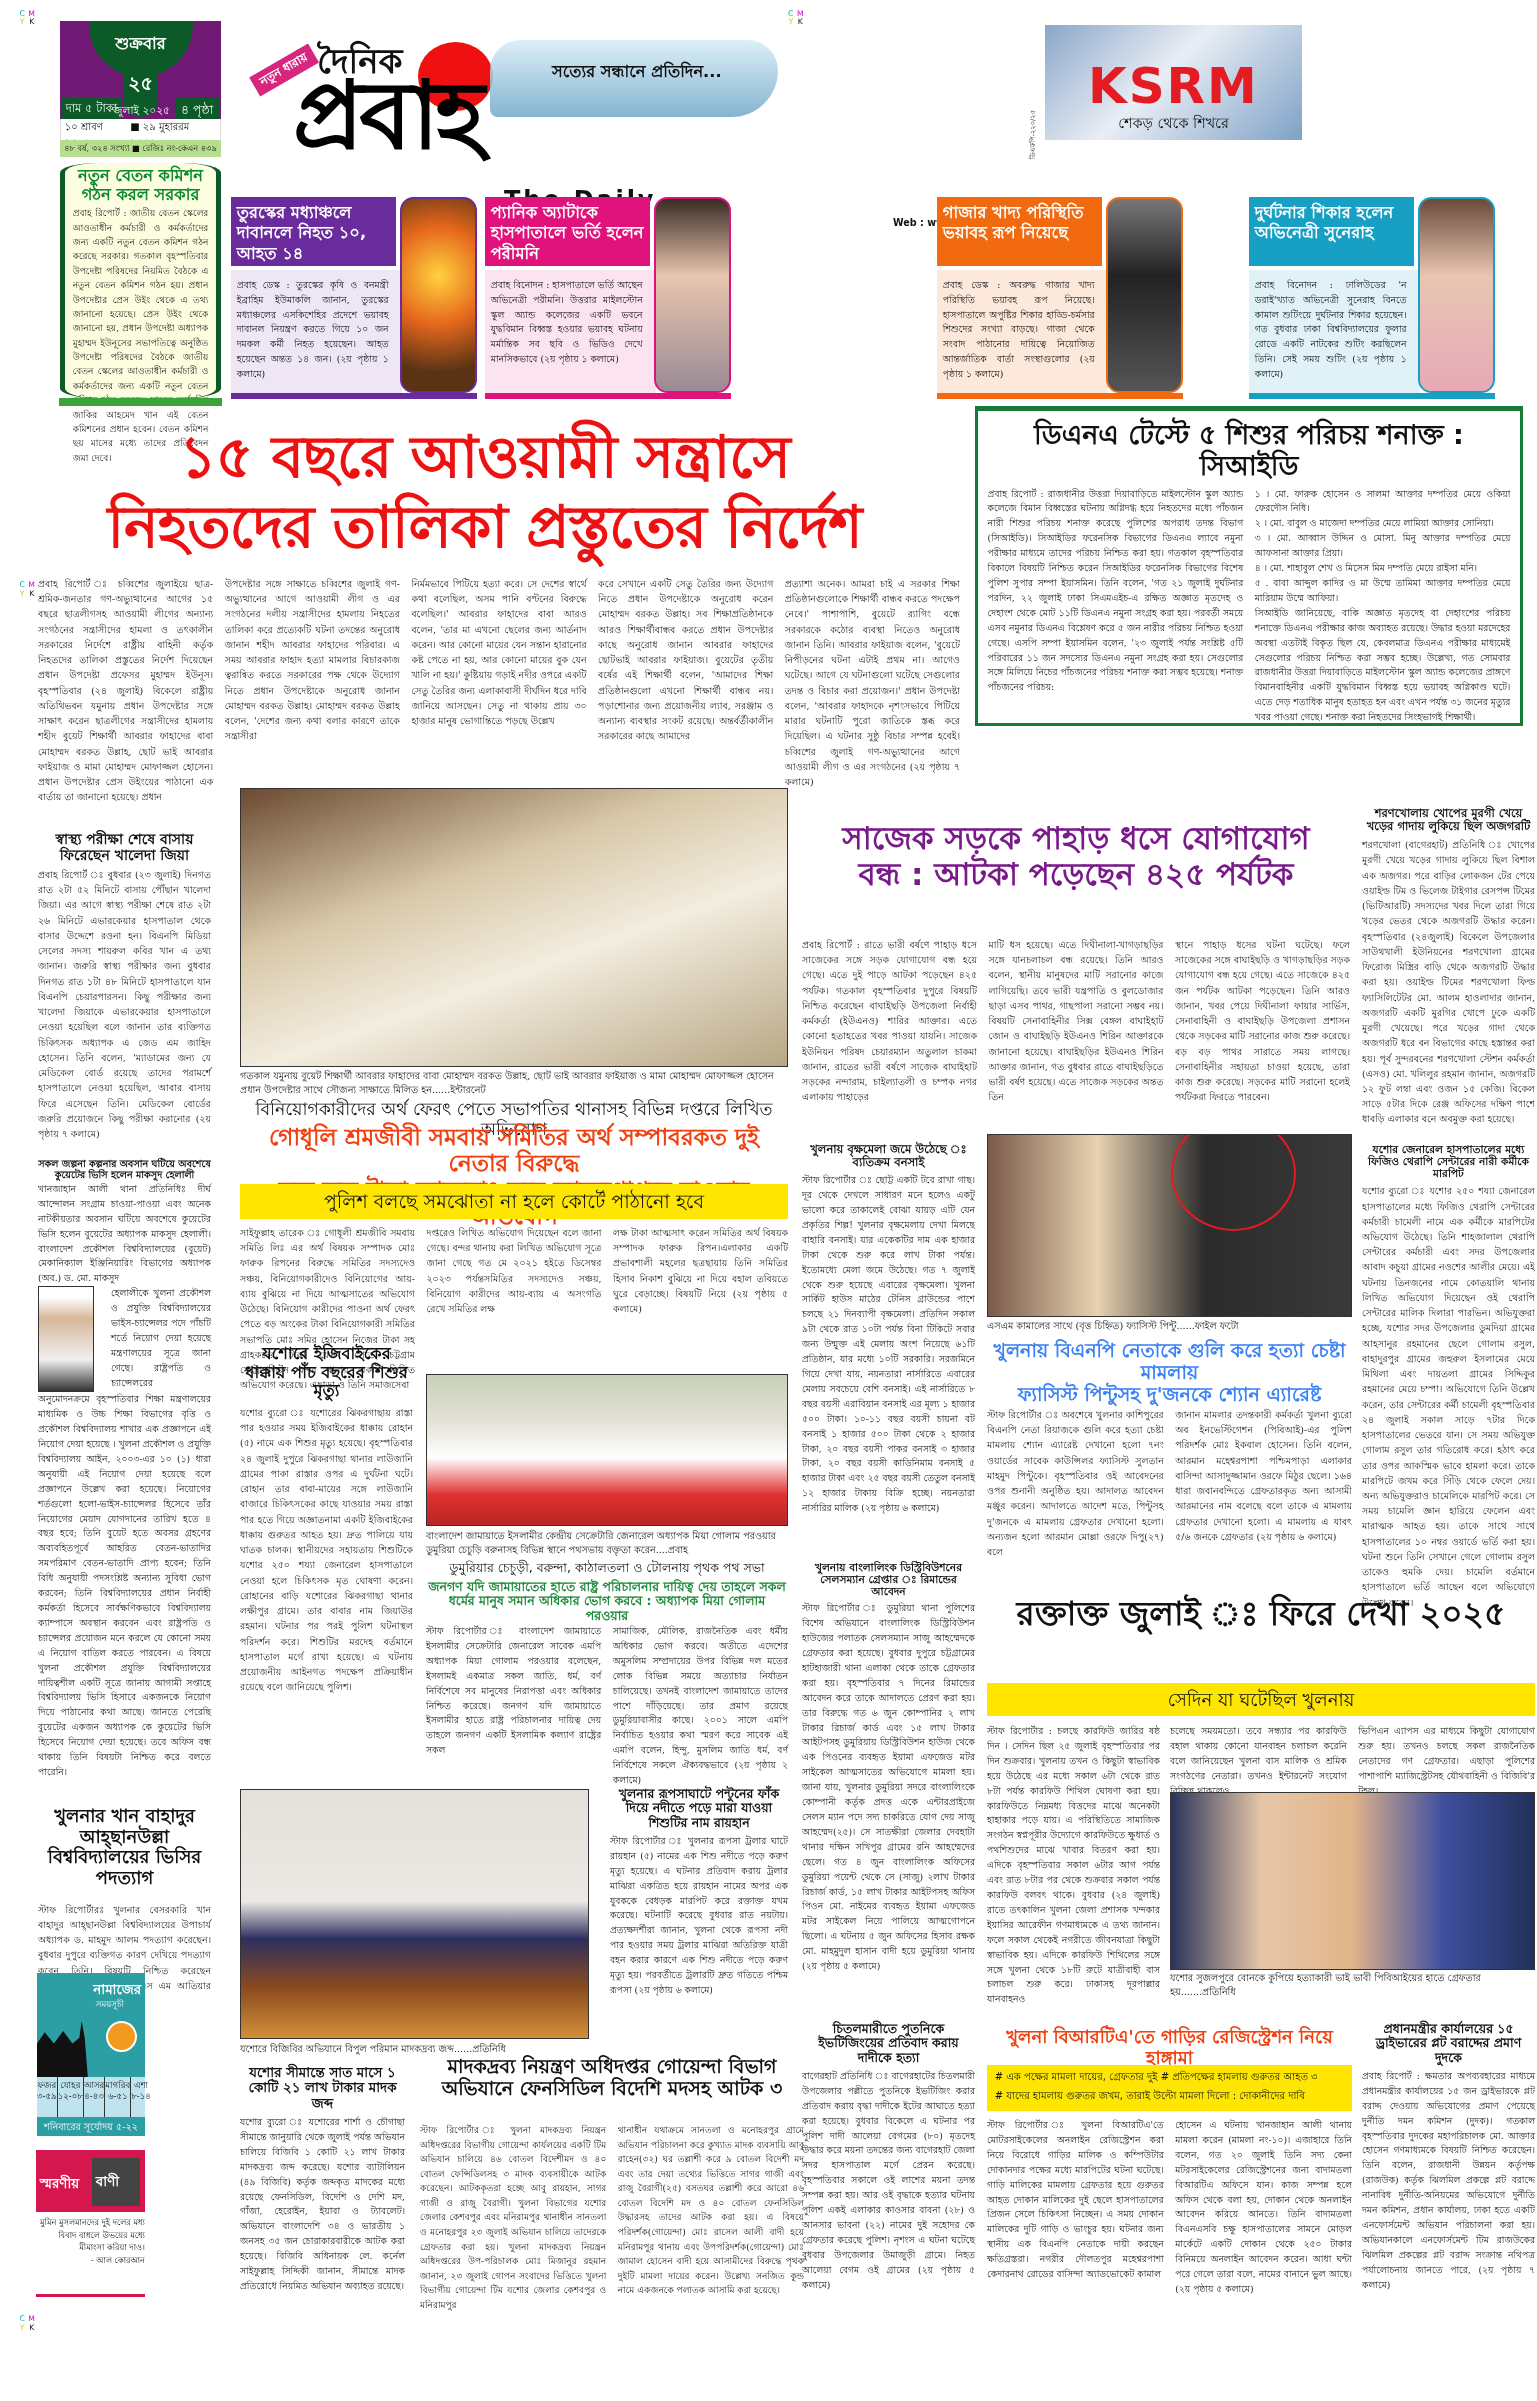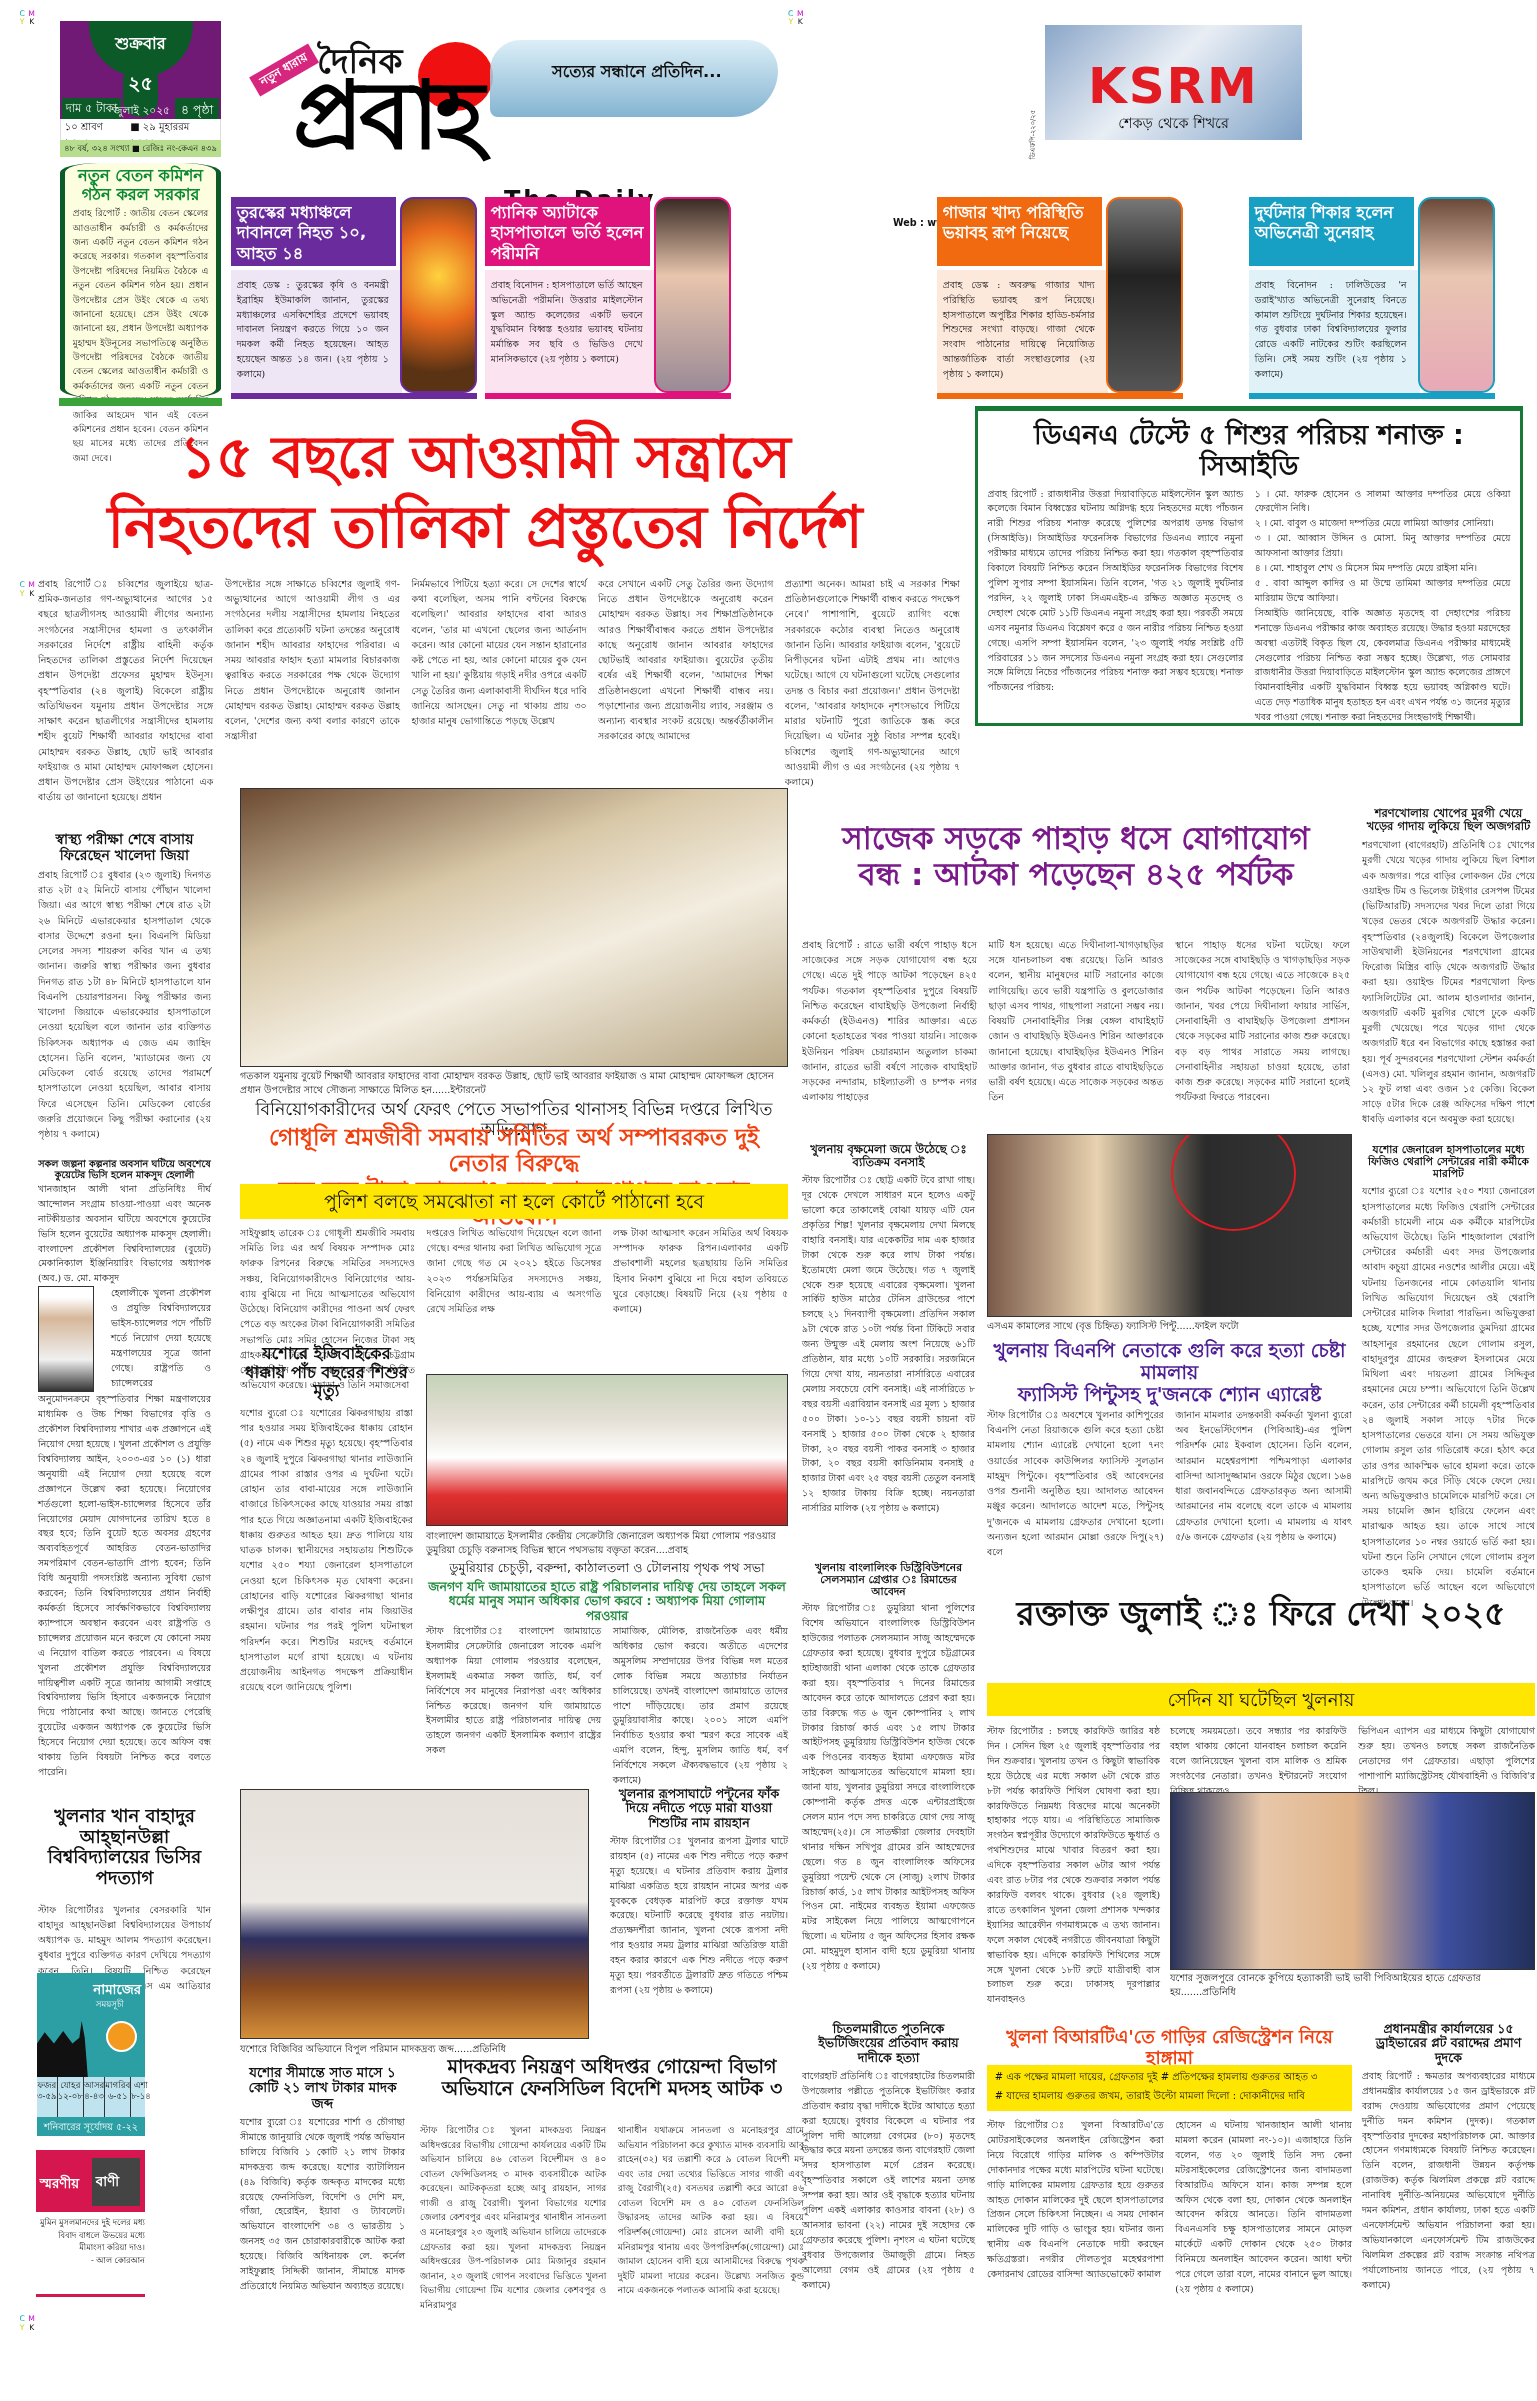--- a/index.html
+++ b/index.html
@@ -289,21 +289,21 @@
 
 <div class="abs" style="left:802px;top:1143px;width:173px">
   <div class="hl" style="font-size:11.5px;margin-bottom:3.8px">খুলনায় বৃক্ষমেলা জমে উঠেছে ঃ ব্যতিক্রম বনসাই</div>
   <div class="body-text" style="font-size:9.2px">স্টাফ রিপোর্টার ঃ ছোট্ট একটি টবে রাখা গাছ। দূর থেকে দেখলে সাধারণ মনে হলেও একটু ভালো করে তাকালেই বোঝা যায়ড় এটি যেন প্রকৃতির শিল্প! খুলনার বৃক্ষমেলায় দেখা মিলছে বাহারি বনসাই। যার একেকটির দাম এক হাজার টাকা থেকে শুরু করে লাখ টাকা পর্যন্ত। ইতোমধ্যে মেলা জমে উঠেছে। গত ৭ জুলাই থেকে শুরু হয়েছে এবারের বৃক্ষমেলা। খুলনা সার্কিট হাউস মাঠের টেনিস গ্রাউন্ডের পাশে চলছে ২১ দিনব্যাপী বৃক্ষমেলা। প্রতিদিন সকাল ৯টা থেকে রাত ১০টা পর্যন্ত বিনা টিকিটে সবার জন্য উন্মুক্ত এই মেলায় অংশ নিয়েছে ৬১টি প্রতিষ্ঠান, যার মধ্যে ১০টি সরকারি। সরজমিনে গিয়ে দেখা যায়, নয়নতারা নার্সারিতে এবারের মেলায় সবচেয়ে বেশি বনসাই। এই নার্সারিতে ৮ বছর বয়সী এরাবিয়ান বনসাই এর মূল্য ১ হাজার ৫০০ টাকা। ১০-১১ বছর বয়সী চায়না বট বনসাই ১ হাজার ৫০০ টাকা থেকে ২ হাজার টাকা, ২০ বছর বয়সী পাকর বনসাই ৩ হাজার টাকা, ২০ বছর বয়সী কাডিনিমাম বনসাই ৫ হাজার টাকা এবং ২৫ বছর বয়সী তেতুল বনসাই ১২ হাজার টাকায় বিক্রি হচ্ছে। নয়নতারা নার্সারির মালিক (২য় পৃষ্ঠায় ৬ কলামে)</div>
 </div>
 
 <div class="photo" style="left:987px;top:1134px;width:365px;height:183px;background:linear-gradient(90deg,#7a5a4a 0%,#e8d2b0 30%,#2b2b2b 60%,#3a3a3a 100%)">
   <div style="position:absolute;left:183px;top:-19px;width:125px;height:115px;border:2.9px solid #e31b23;border-radius:50%"></div>
 </div>
 <div class="abs cap" style="left:987px;top:1319px;width:365px">এসএম কামালের সাথে (বৃত্ত চিহ্নিত) ফ্যাসিস্ট পিন্টু......ফাইল ফটো</div>
-<div class="abs hl" style="left:987px;top:1340px;width:365px;font-size:19px;color:#4c1d95">
+<div class="abs hl" style="left:987px;top:1340px;width:365px;font-size:19px;color:#3b82f6">
   <div>খুলনায় বিএনপি নেতাকে গুলি করে হত্যা চেষ্টা মামলায়</div>
   <div>ফ্যাসিস্ট পিন্টুসহ দু'জনকে শ্যোন এ্যারেষ্ট</div>
 </div>
 <div class="cols body-text" style="left:987px;top:1407px;width:365px;font-size:9.4px">
   <div>স্টাফ রিপোর্টার ঃ অবশেষে খুলনার কাশিপুরের বিএনপি নেতা রিয়াজকে গুলি করে হত্যা চেষ্টা মামলায় শ্যোন এ্যারেষ্ট দেখানো হলো ৭নং ওয়ার্ডের সাবেক কাউন্সিলর ফ্যাসিস্ট সুলতান মাহমুদ পিন্টুকে। বৃহস্পতিবার ওই আবেদনের ওপর শুনানী অনুষ্ঠিত হয়। আদালত আবেদন মঞ্জুর করেন। আদালতে আদেশ মতে, পিন্টুসহ দু'জনকে এ মামলায় গ্রেফতার দেখানো হলো। অন্যজন হলো আরমান মোল্লা ওরফে দিপু(২৭) বলে</div>
   <div>জানান মামলার তদন্তকারী কর্মকর্তা খুলনা ব্যুরো অব ইনভেস্টিগেশন (পিবিআই)-এর পুলিশ পরিদর্শক মোঃ ইকবাল হোসেন। তিনি বলেন, আরমান মহেশ্বরপাশা পশ্চিমপাড়া এলাকার বাসিন্দা আসাদুজ্জামান ওরফে মিঠুর ছেলে। ১৬৪ ধারা জবানবন্দিতে গ্রেফতারকৃত অন্য আসামী আরমানের নাম বলেছে বলে তাকে এ মামলায় গ্রেফতার দেখানো হলো। এ মামলায় এ যাবৎ ৫/৬ জনকে গ্রেফতার (২য় পৃষ্ঠায় ৬ কলামে)</div>
 </div>
 
 <div class="abs" style="left:802px;top:1561px;width:173px">
   <div class="hl" style="font-size:10.6px;margin-bottom:3.8px">খুলনায় বাংলালিংক ডিস্ট্রিবিউশনের সেলসম্যান গ্রেপ্তার ঃ রিমান্ডের আবেদন</div>

